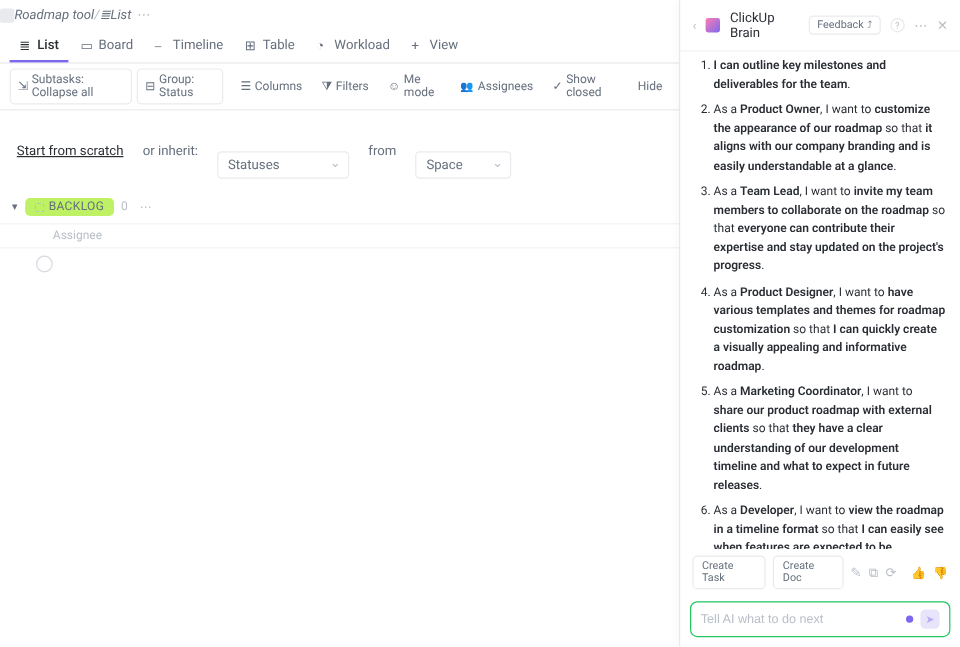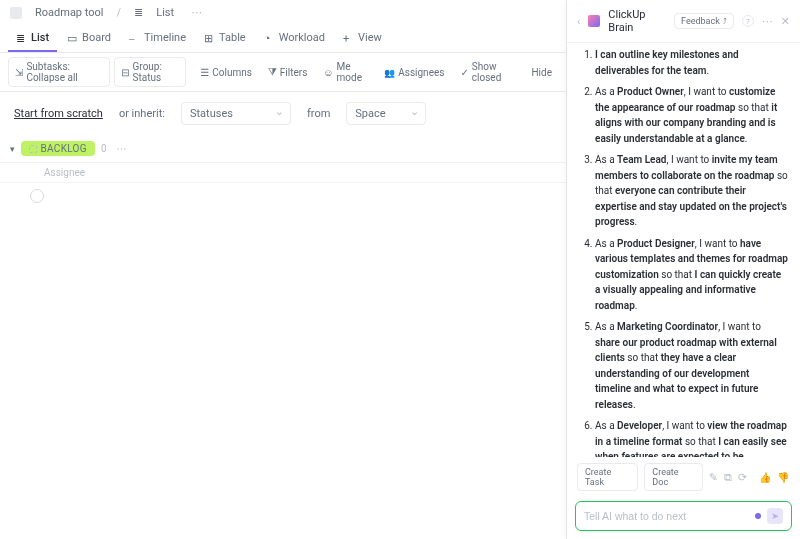--- a/index.html
+++ b/index.html
@@ -1,32 +1,32 @@
 <!DOCTYPE html>
 <html><head>
 <meta charset="utf-8">
 <style>
   * { box-sizing: border-box; margin: 0; padding: 0; }
   body { font-family: -apple-system, BlinkMacSystemFont, "Segoe UI", Roboto, sans-serif; font-size: 12px; color: #2a2e34; background: #fff; display: flex; height: 539px; width: 800px; overflow: hidden; }
   .main { flex: 1; min-width: 0; border-right: 1px solid #e8eaed; display: flex; flex-direction: column; }
-  .top-crumb { display: flex; align-items: center; gap: 13px; padding: 6px 10px; font-size: 11px; color: #656f7d; }
+  .top-crumb { display: flex; align-items: center; gap: 0; padding: 6px 0; font-size: 11px; color: #656f7d; font-style: italic; }
   .doc-icon { width: 12px; height: 12px; background: #e8eaed; border-radius: 2px; display: inline-block; }
   .crumb-sep { color: #b9bec7; }
   .ellipsis { color: #b9bec7; padding: 0 4px; }
   .tabs { display: flex; align-items: center; gap: 2px; padding: 0 8px; border-bottom: 1px solid #e8eaed; }
   .tab { display: flex; align-items: center; gap: 4px; padding: 6px 8px; font-size: 11px; color: #656f7d; cursor: pointer; border-bottom: 2px solid transparent; }
   .tab.active { color: #2a2e34; border-bottom-color: #7b68ee; font-weight: 500; }
   .tab .ico { width: 11px; height: 11px; display: inline-block; }
   .toolbar { display: flex; align-items: center; gap: 4px; padding: 4px 8px; font-size: 10px; color: #656f7d; border-bottom: 1px solid #e8eaed; }
   .chip { padding: 3px 6px; border-radius: 4px; display: flex; align-items: center; gap: 3px; cursor: pointer; }
   .chip.outlined { border: 1px solid #e8eaed; }
   .spacer { flex: 1; }
   .configrow { display: flex; align-items: center; gap: 16px; padding: 10px 14px; font-size: 11px; color: #656f7d; }
   .configrow .link { text-decoration: underline; color: #2a2e34; cursor: pointer; }
-  .select { border: 1px solid #e8eaed; border-radius: 4px; padding: 4px 24px 4px 8px; font-size: 11px; color: #656f7d; min-width: 110px; position: relative; cursor: pointer; }
+  .select { border: 1px solid #e8eaed; border-radius: 4px; padding: 4px 24px 4px 8px; font-size: 11px; color: #656f7d; min-width: 110px; position: relative; cursor: pointer; margin-top: 24px; }
   .select::after { content: "⌄"; position: absolute; right: 6px; top: 2px; color: #b9bec7; }
   .grouphdr { display: flex; align-items: center; gap: 6px; padding: 6px 10px; font-size: 10px; color: #656f7d; border-bottom: 1px solid #f1f2f4; }
   .caret { color: #656f7d; cursor: pointer; font-size: 9px; }
   .status-pill { background: #bef264; padding: 2px 8px; border-radius: 4px; display: flex; align-items: center; gap: 4px; letter-spacing: 0.3px; }
   .dot-sq { width: 8px; height: 8px; border-radius: 2px; border: 1px dashed #b9bec7; display: inline-block; }
   .count { color: #b9bec7; }
   .listhdr { display: flex; padding: 4px 10px 4px 44px; font-size: 10px; color: #b9bec7; border-bottom: 1px solid #f1f2f4; }
   .listhdr .col-name { flex: 1; }
   .newrow { display: flex; align-items: center; gap: 6px; padding: 6px 10px 6px 30px; }
   .radio { width: 14px; height: 14px; border: 1.5px solid #d6d9de; border-radius: 50%; cursor: pointer; }

